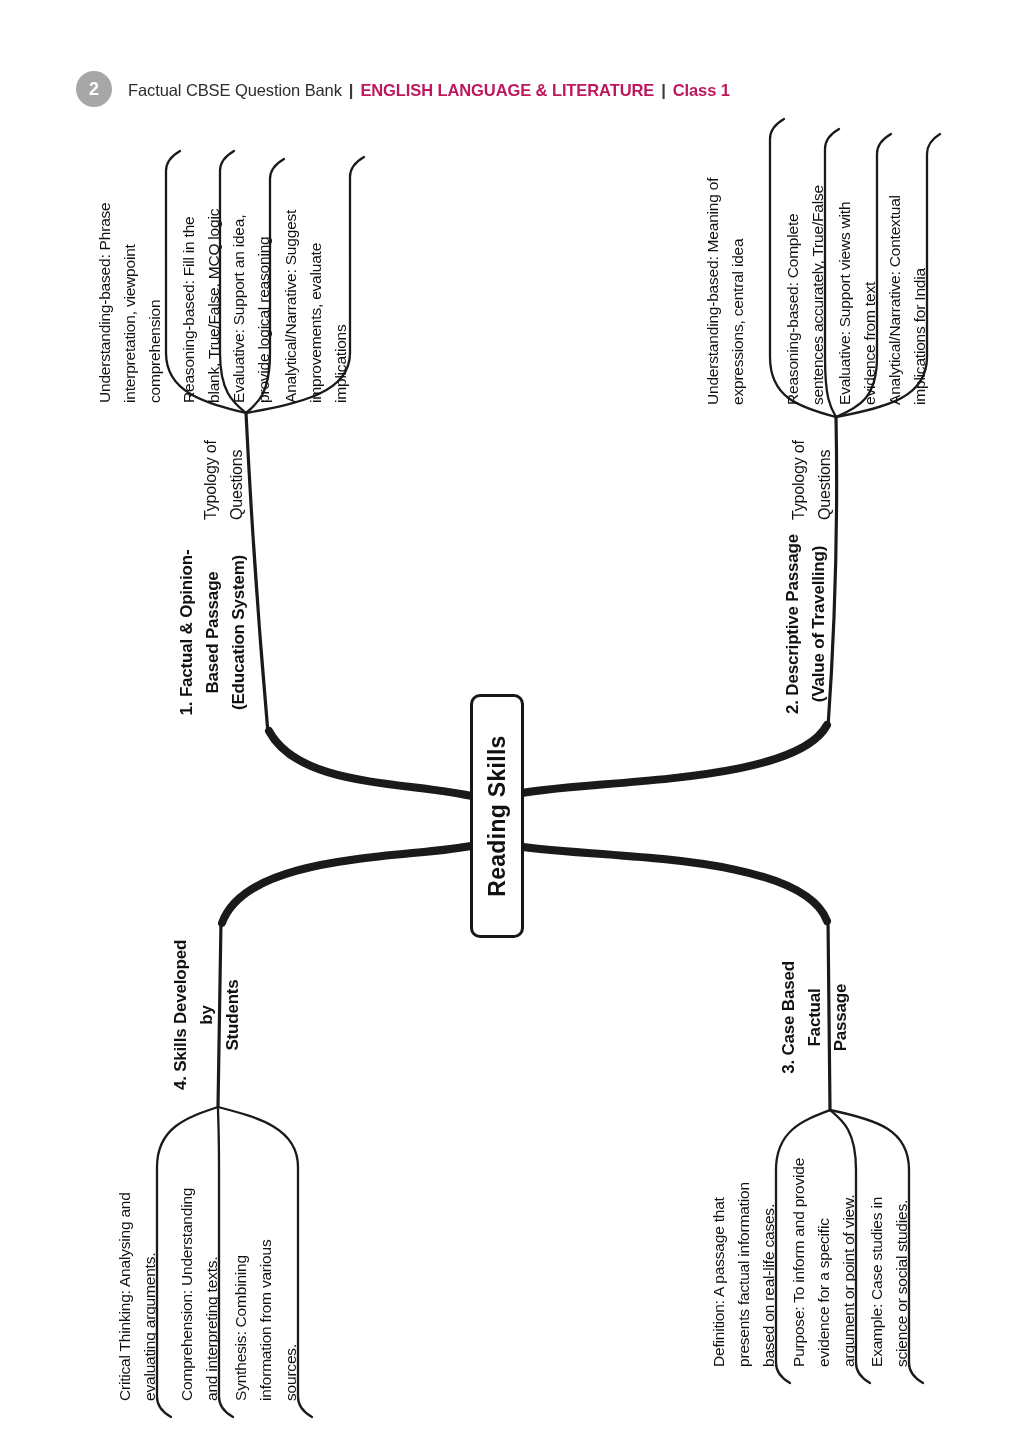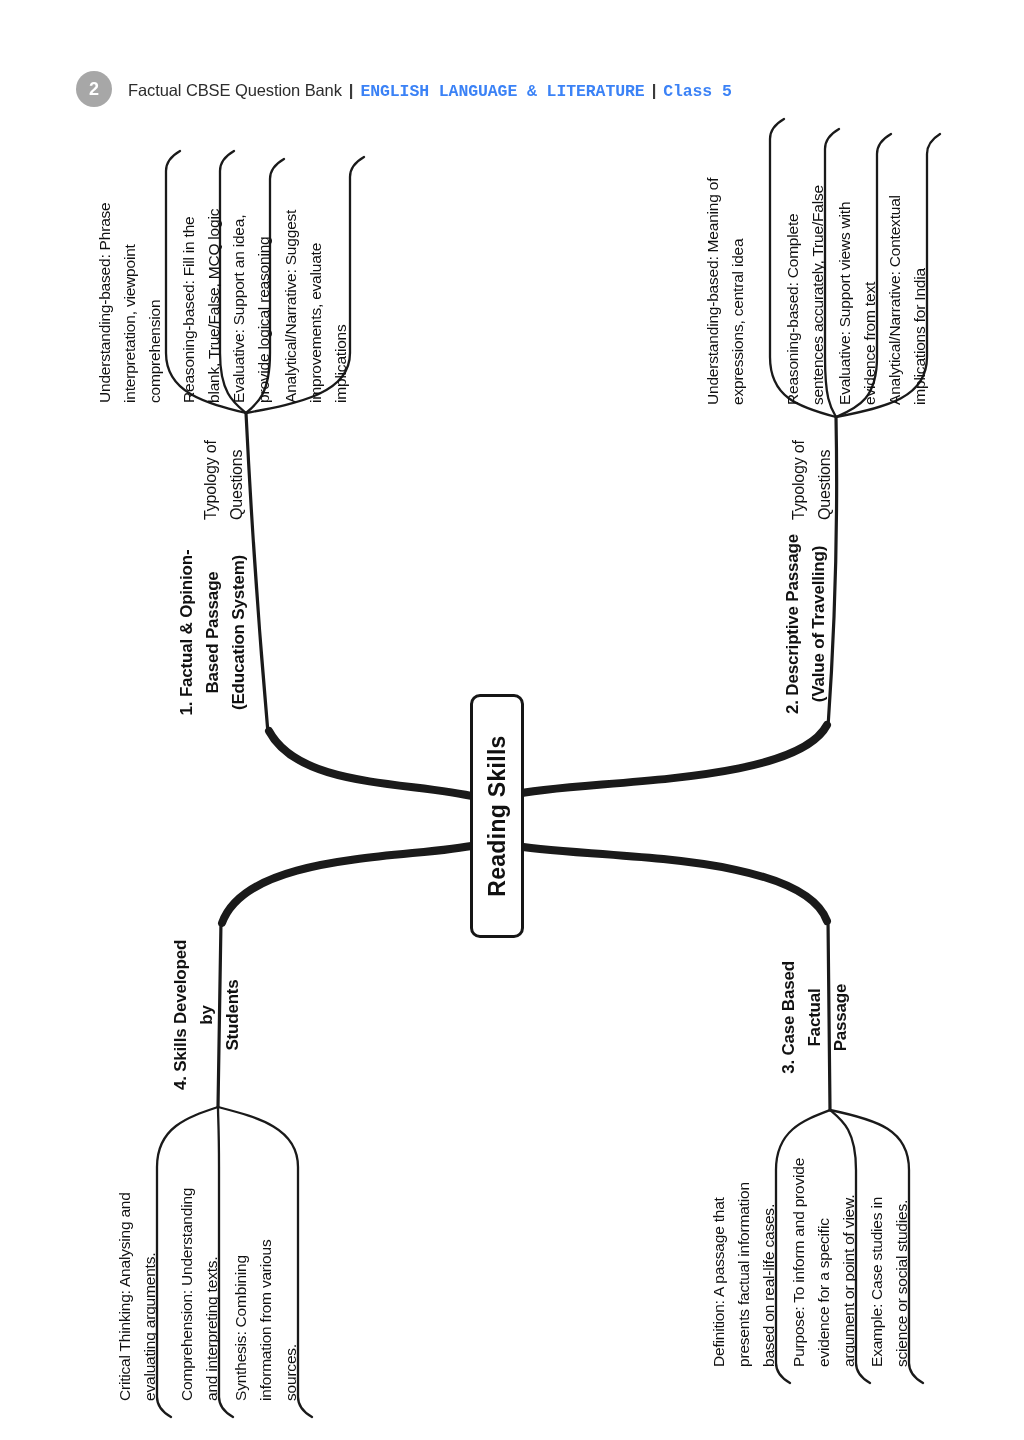--- a/index.html
+++ b/index.html
@@ -10,21 +10,21 @@
   
   .badge{
     position:absolute;left:76px;top:71px;width:36px;height:36px;border-radius:50%;
     background:#a7a7a7;color:#fff;font-weight:bold;font-size:18px;
     display:flex;align-items:center;justify-content:center;
   }
   .header{
     position:absolute;left:128px;top:81px;font-size:16.5px;color:#2d2d2d;
     white-space:nowrap;letter-spacing:-0.1px;
   }
-  .header b{color:#3b82f6;font-family:Liberation Mono, monospace;}
+  .header b{color:#be185d;}
   .header .sep{margin:0 7px;color:#3a3a3a;font-weight:600;}
   
   .mindmap{
     position:absolute;left:88px;top:1425px;width:1315px;height:865px;
     transform:rotate(-90deg);transform-origin:0 0;
   }
   .mindmap svg{position:absolute;left:0;top:0;}
   .mindmap svg path{fill:none;stroke:#1a1a1a;}
   .thick{stroke-width:8;stroke-linecap:round;}
   .stem{stroke-width:3.2;stroke-linecap:round;}
@@ -37,21 +37,21 @@
   }
   .txt{position:absolute;white-space:pre-line;}
   .leaf{font-size:15.5px;line-height:25px;letter-spacing:-0.2px;}
   .branch-label{font-weight:bold;font-size:17px;line-height:26px;text-align:center;letter-spacing:-0.2px;}
   .typology{font-size:16px;line-height:26px;letter-spacing:-0.2px;}
 </style>
 </head>
 <body>
 
 <div class="badge">2</div>
-<div class="header"><span>Factual CBSE Question Bank</span><span class="sep">|</span><b>ENGLISH LANGUAGE &amp; LITERATURE</b><span class="sep">|</span><b>Class 5</b></div>
+<div class="header"><span>Factual CBSE Question Bank</span><span class="sep">|</span><b>ENGLISH LANGUAGE &amp; LITERATURE</b><span class="sep">|</span><b>Class 1</b></div>
 
 <div class="mindmap">
 
   <svg width="1315" height="865" viewBox="0 0 1315 865">
 
     <path class="thick" d="M 628 388 C 644 324 636 212 694 181"></path>
     <path class="thick" d="M 630 424 C 646 488 638 706 700 739"></path>
     <path class="thick" d="M 580 424 C 566 486 576 712 504 739"></path>
     <path class="thick" d="M 580 388 C 566 326 574 160 502 134"></path>
 

